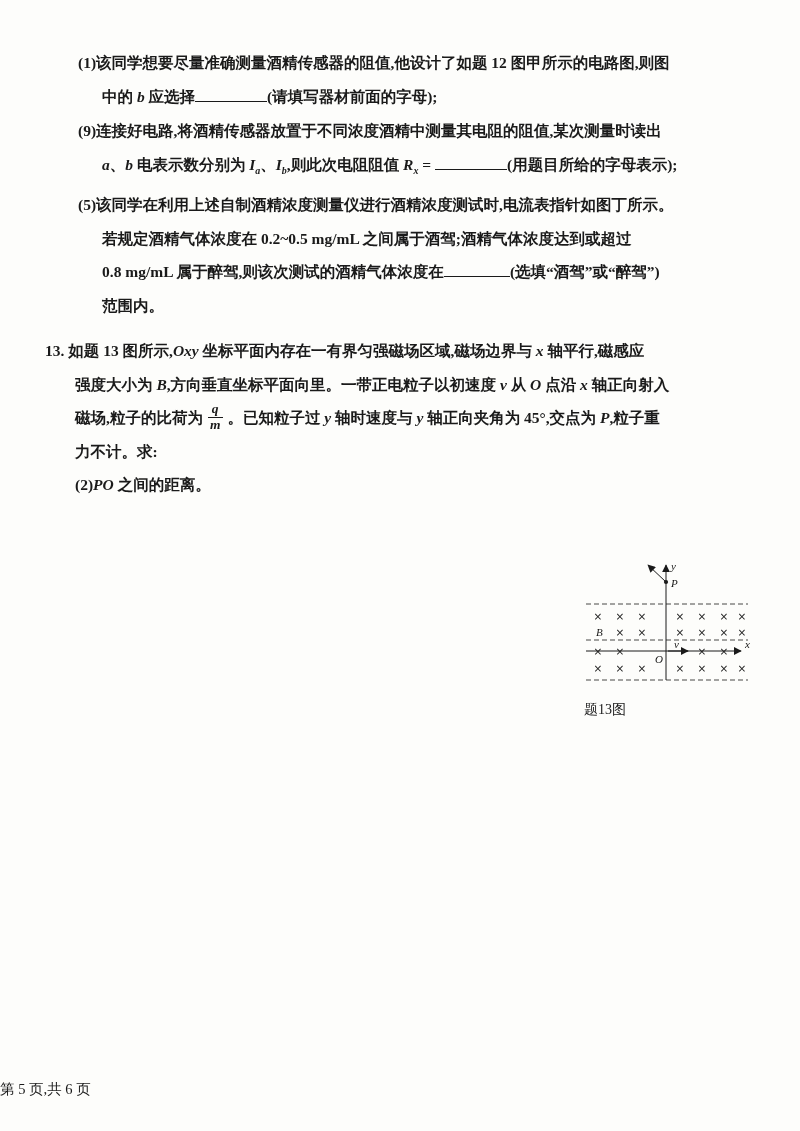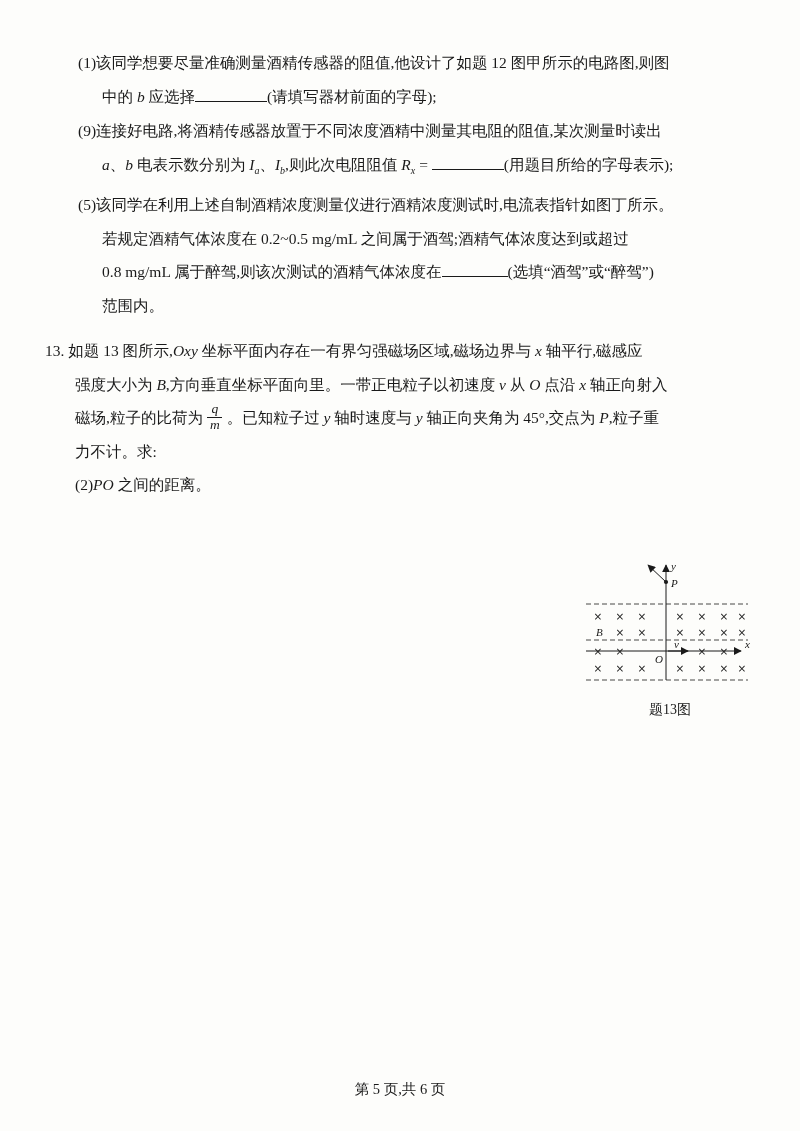--- a/index.html
+++ b/index.html
@@ -10,44 +10,44 @@
     margin:0 auto;
     background:#fdfdfb;
     color:#1a1a1a;
     font-family:"Liberation Serif","DejaVu Serif",serif;
     overflow:hidden;
   }
   .content {
     position:absolute; left:78px; top:46px; width:690px;
     font-size:15.5px; line-height:33.5px;
   }
-  .block { margin-bottom:1px; }
+  .block { margin-bottom:1px;font-weight:bold; }
   .line { white-space:nowrap; }
   .line.ind { padding-left:24px; }
   .q13 { margin-left:-33px; margin-top:12px; }
   .q13 .line.ind { padding-left:30px; }
   i { font-style:italic; }
   sub { font-size:10px; }
   .blank {
     display:inline-block; height:1em;
     border-bottom:1px solid #1a1a1a;
     vertical-align:baseline;
   }
   .frac {
     display:inline-flex; flex-direction:column; align-items:center;
     vertical-align:middle; line-height:1.1; font-style:italic;
     margin:0 3px; transform:translateY(-2px);
   }
   .frac .fn { display:block; border-bottom:1px solid #1a1a1a; padding:0 4px; font-size:13.5px; }
   .frac .fd { display:block; padding:0 4px; font-size:13.5px; }
   .figure { position:absolute; left:584px; top:556px; width:172px; }
-  .fig-caption { text-align:center; font-size:14px; margin-top:1px; }
+  .fig-caption { font-size:14px; margin-top:1px; }
   .footer {
     position:absolute; left:0; bottom:32px; width:100%;
-    text-align:center; font-size:14.5px;
+    text-align:left; font-size:14.5px;
   }
   .axis { stroke:#1a1a1a; stroke-width:1; fill:none; }
   .dash { stroke:#1a1a1a; stroke-width:0.8; fill:none; stroke-dasharray:5 3; }
   .lbl { font-family:"Liberation Serif","DejaVu Serif",serif; font-style:italic; font-size:11px; fill:#1a1a1a; }
   .fx  { font-family:"DejaVu Sans",sans-serif; font-size:10.5px; fill:#1a1a1a; }
 </style>
 </head>
 <body>
 
 <div class="page">

